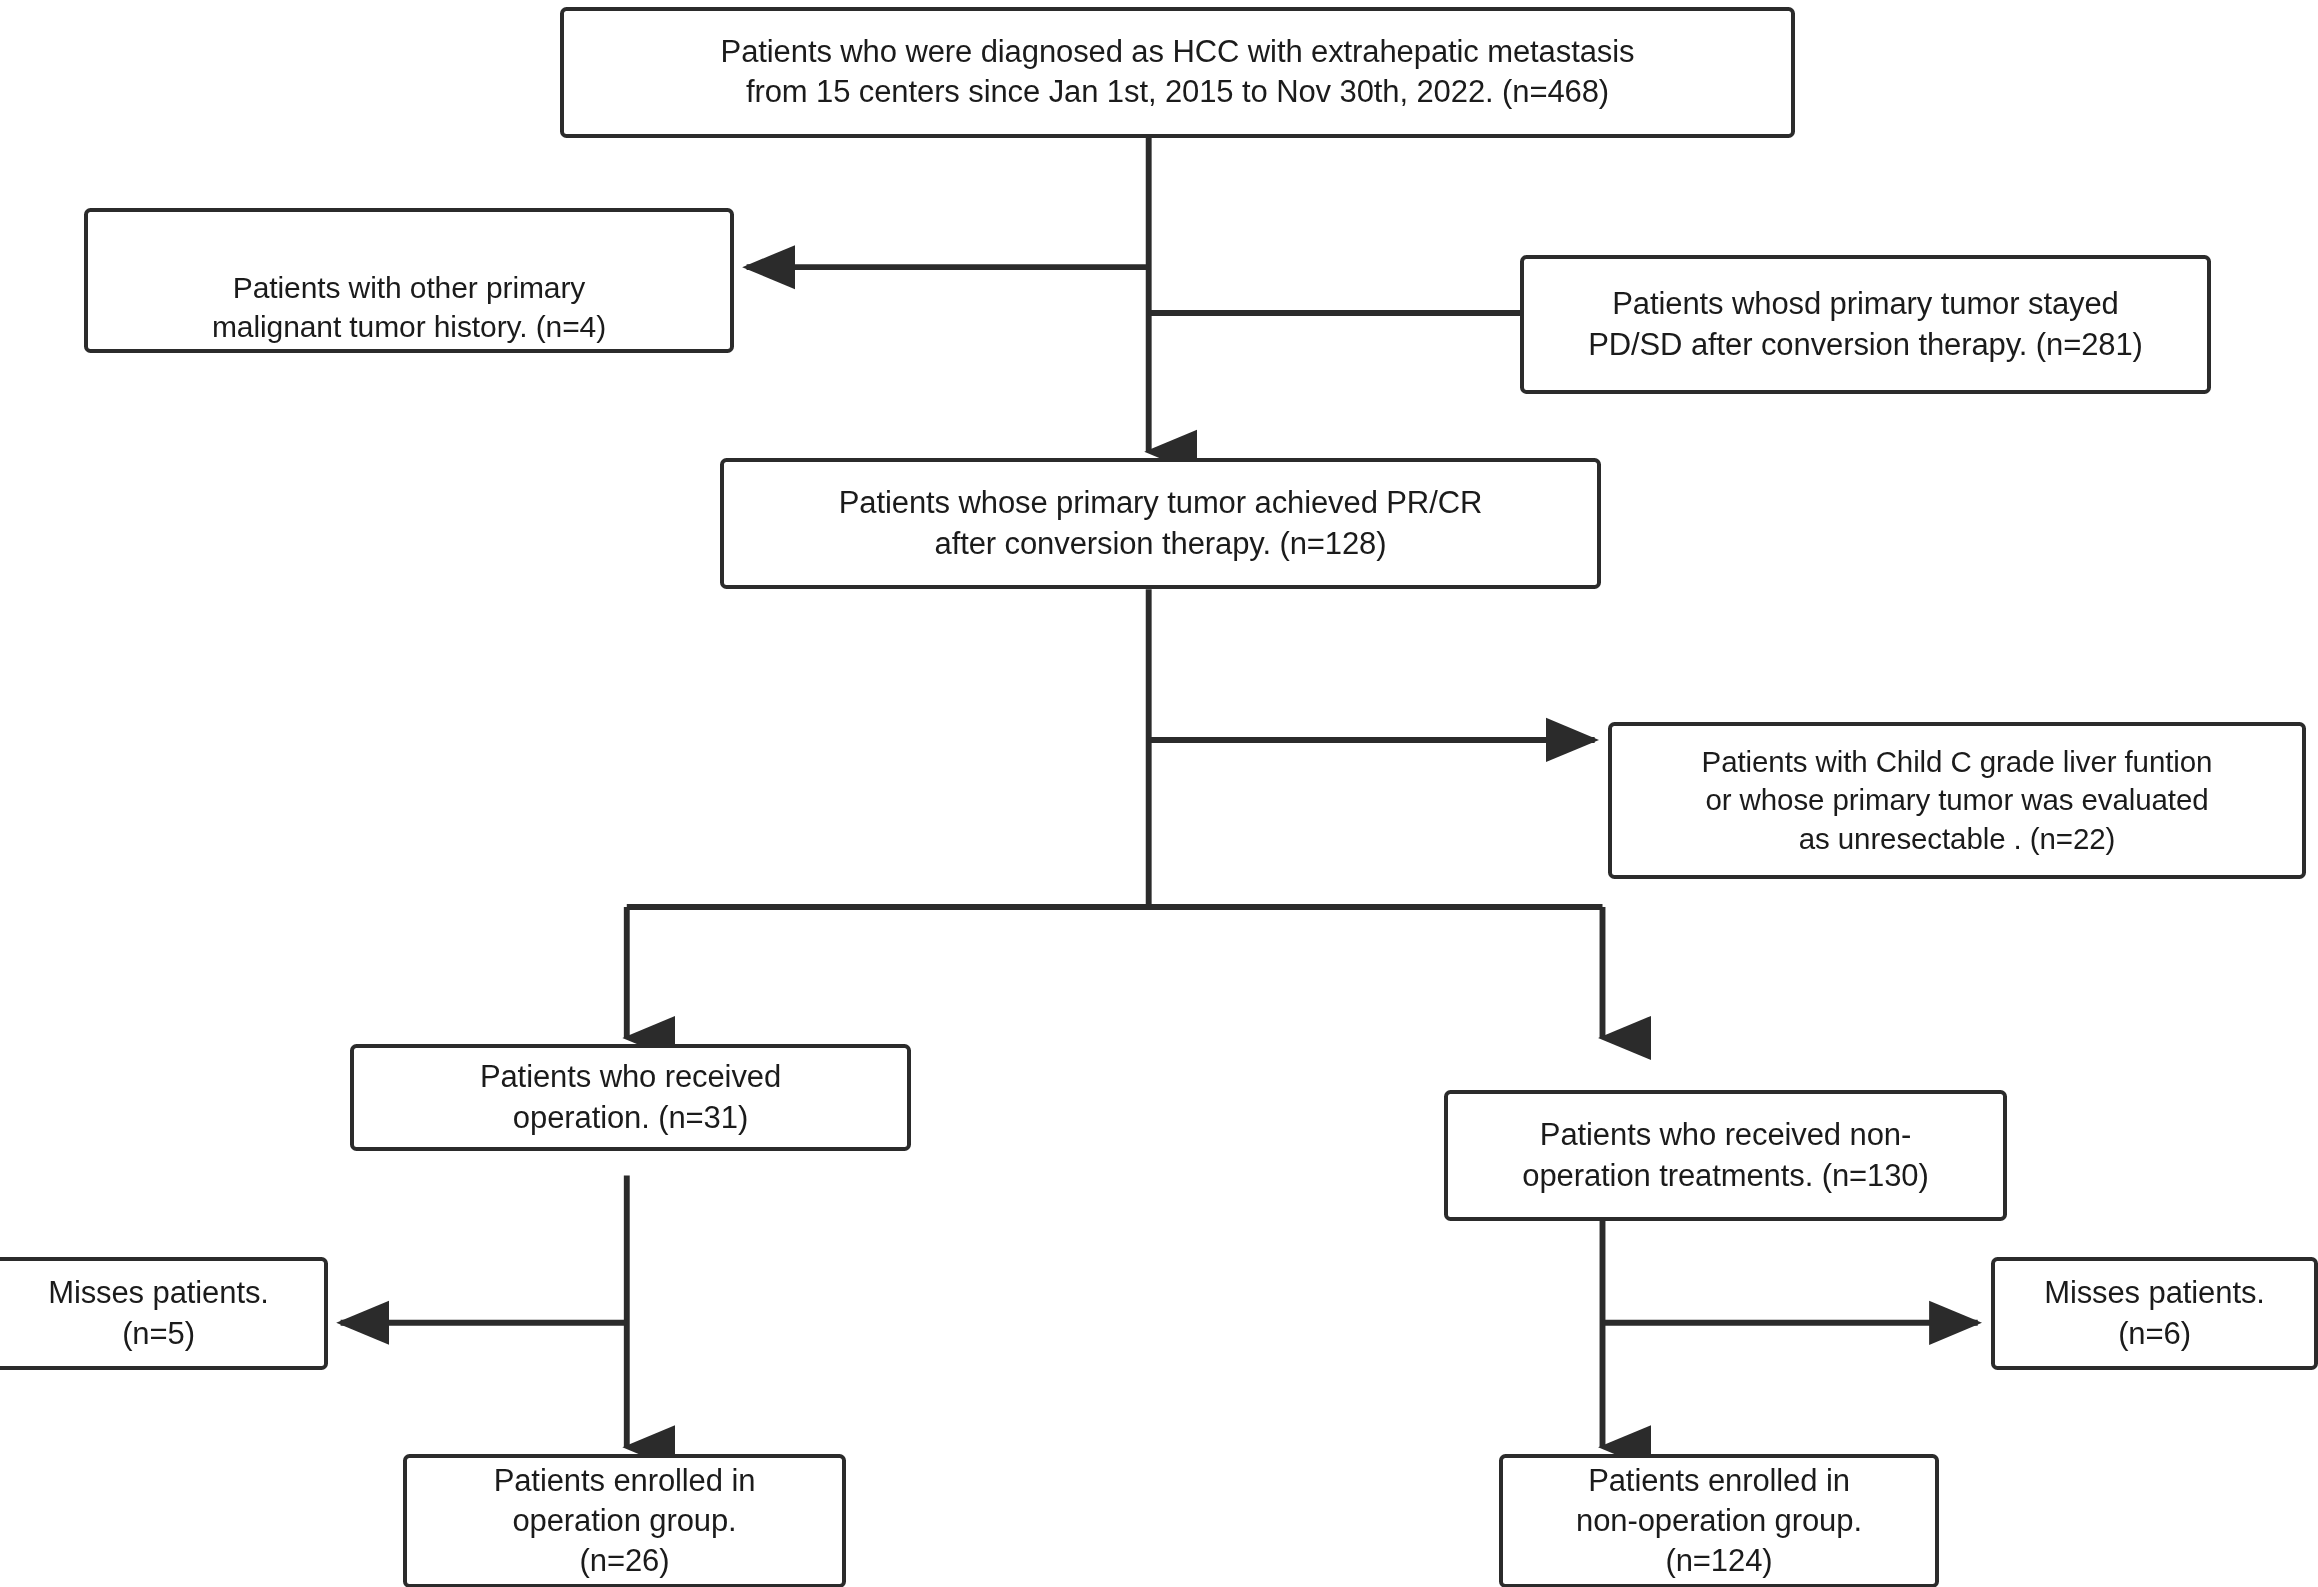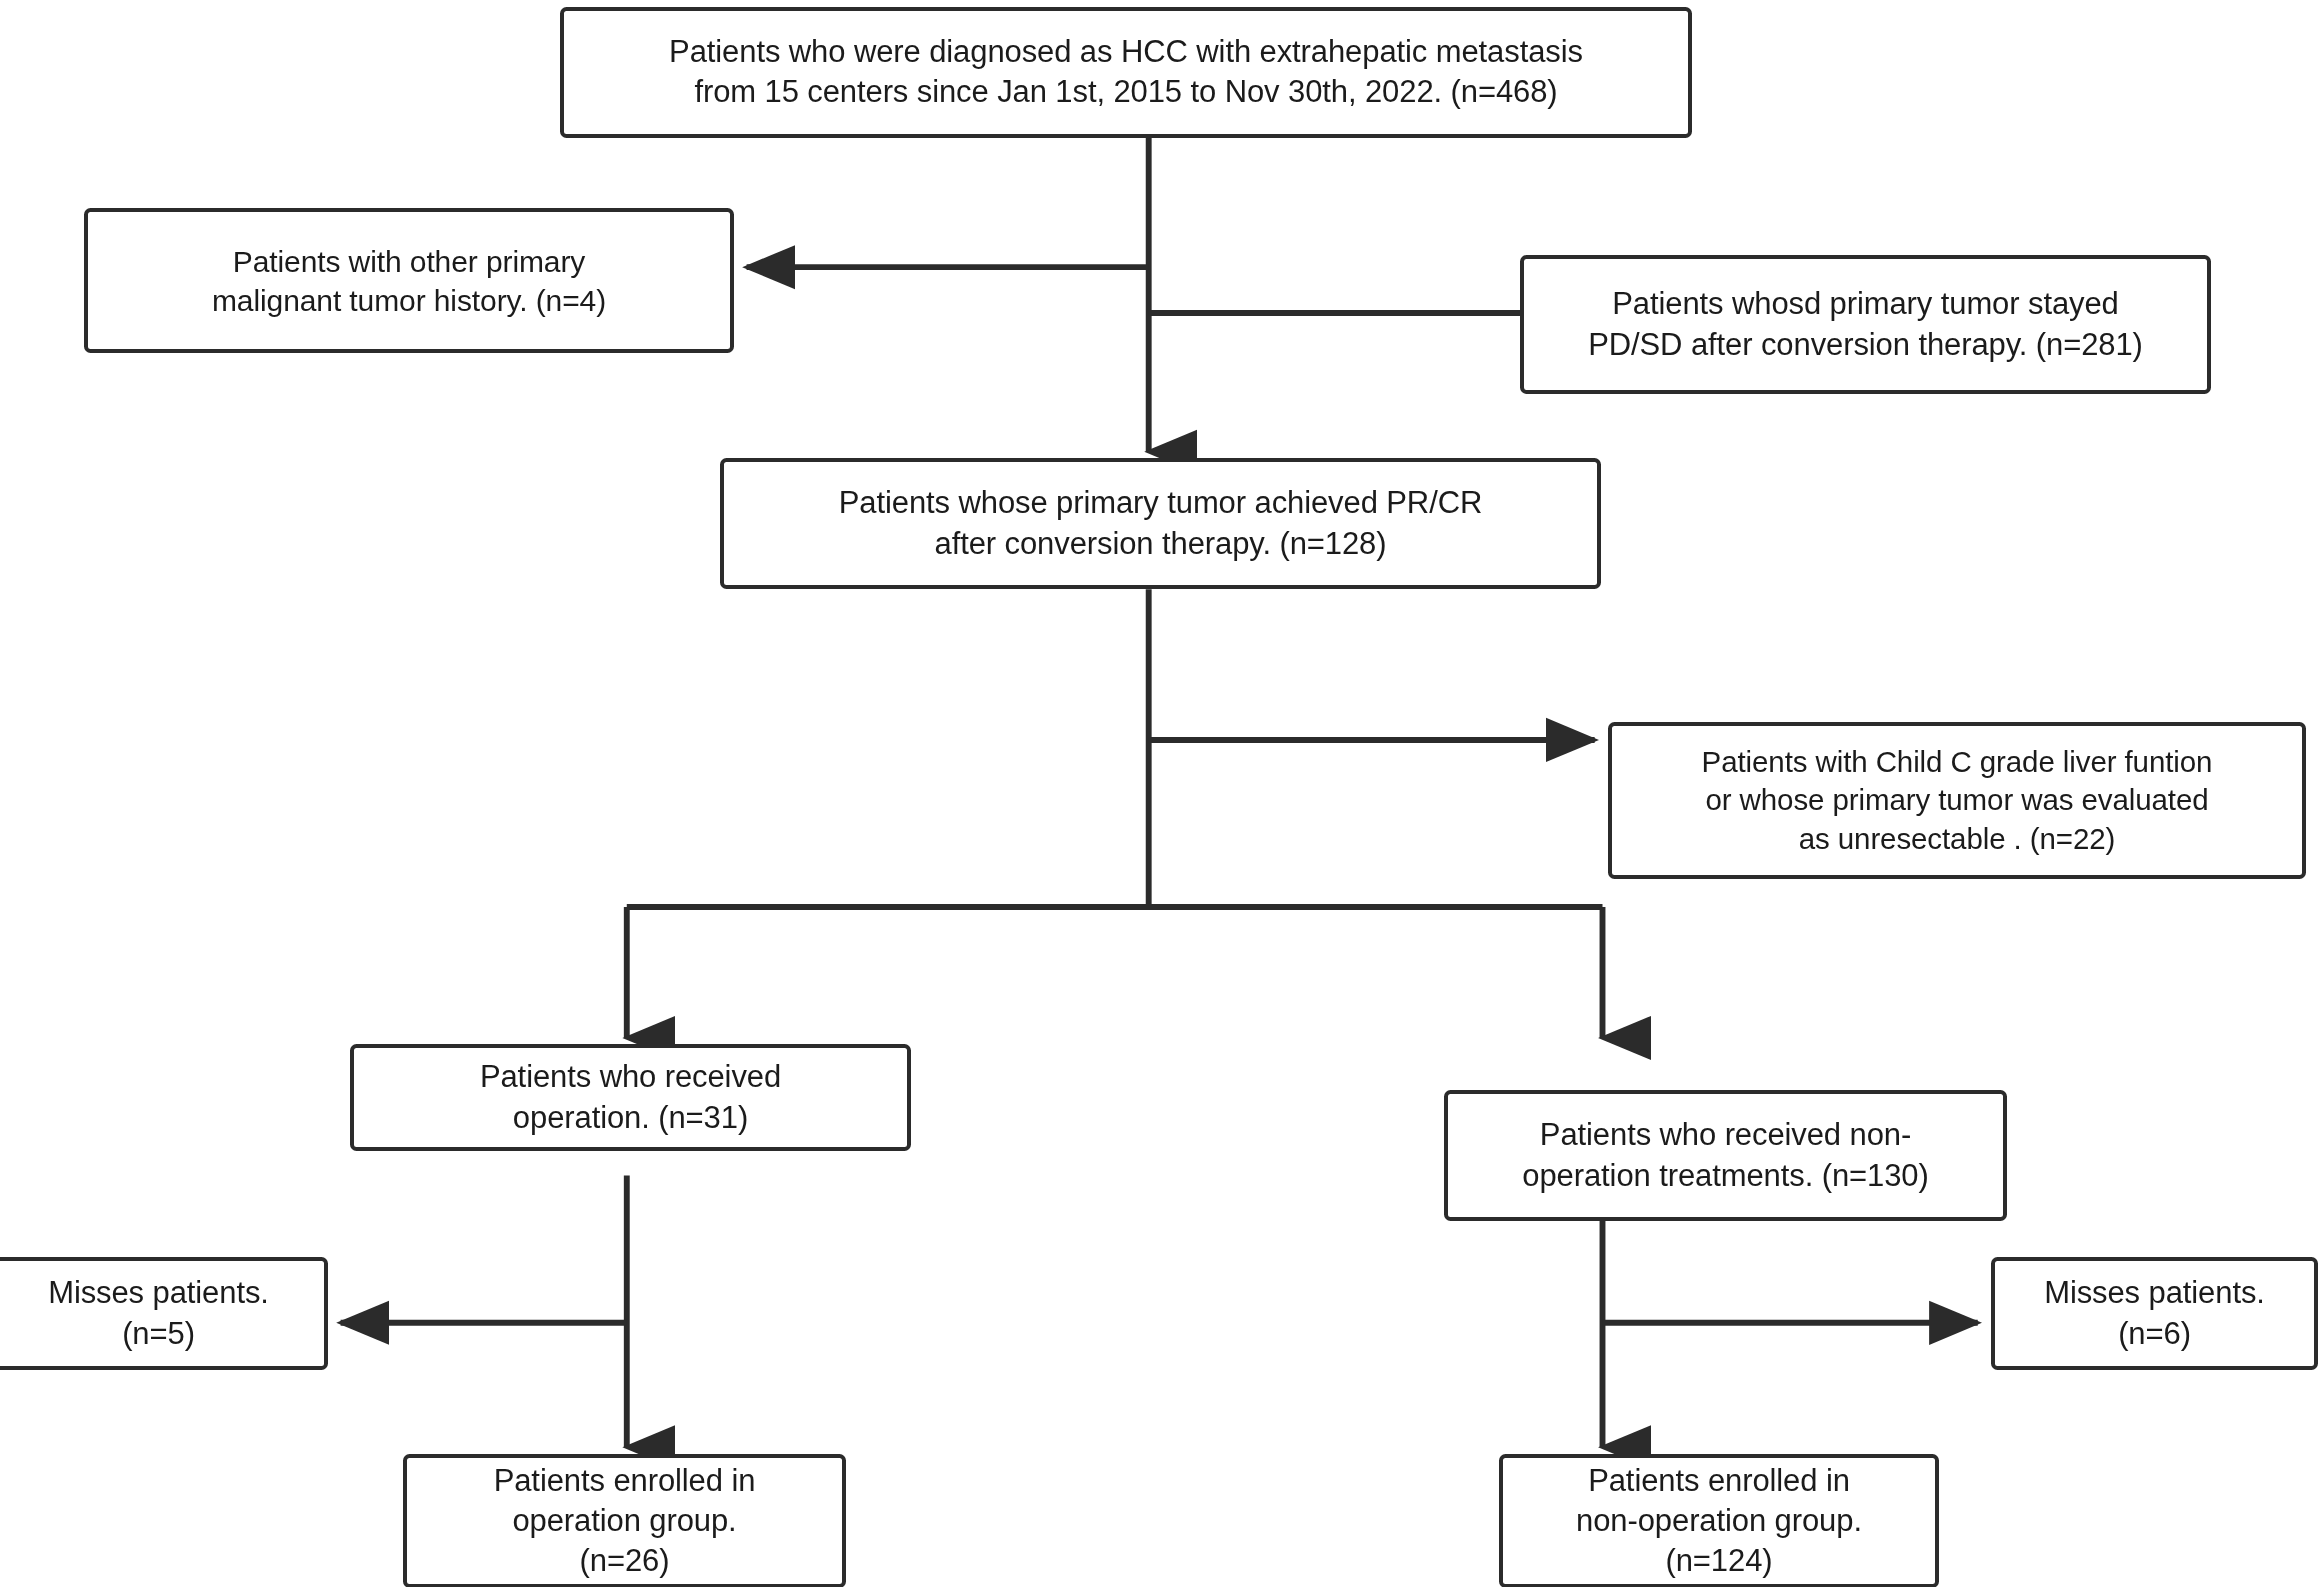--- a/index.html
+++ b/index.html
@@ -40,22 +40,22 @@
     letter-spacing: -0.1px;
     padding: 2.6px 9.2px;
     z-index: 2;
   }
   .node .label {
     display: block;
     white-space: pre-line;
     width: 100%;
   }
   
-  #node-source        { left: 560px;  top: 6.5px;   width: 1132px; height: 131px; }
-  #node-other-primary { left: 84px;  top: 208px;  width: 650px;  height: 145px; font-size: 30px; }
+  #node-source        { left: 560px;  top: 6.5px;   width: 1235px; height: 131px; }
+  #node-other-primary { left: 84px;  top: 208px;  width: 650px;  height: 145px; font-size: 30px; align-items: flex-end; }
   #node-pdsd         { left: 1520px; top: 255px;  width: 691px; height: 139px; }
   #node-prcr         { left: 720px; top: 458px;  width: 881px; height: 131px; }
   #node-childc       { left: 1608px; top: 674px; width: 698px; height: 157px; font-size: 29.5px; margin-top: 48px; }
   #node-operation    { left: 350px;  top: 1044px; width: 561px;  height: 107px; }
   #node-nonoperation { left: 1444px; top: 1044px; width: 563px;  height: 131px; margin-top: 46px; }
   #node-misses-left  { left: -10.5px;  top: 1257px; width: 338px;  height: 113px; }
   #node-misses-right { left: 1991px; top: 1257px; width: 327px;  height: 113px; }
   #node-enrolled-op  { left: 403px;  top: 1454px; width: 443px;  height: 134px; }
   #node-enrolled-non { left: 1499px; top: 1454px; width: 440px;  height: 134px; }
 </style>

